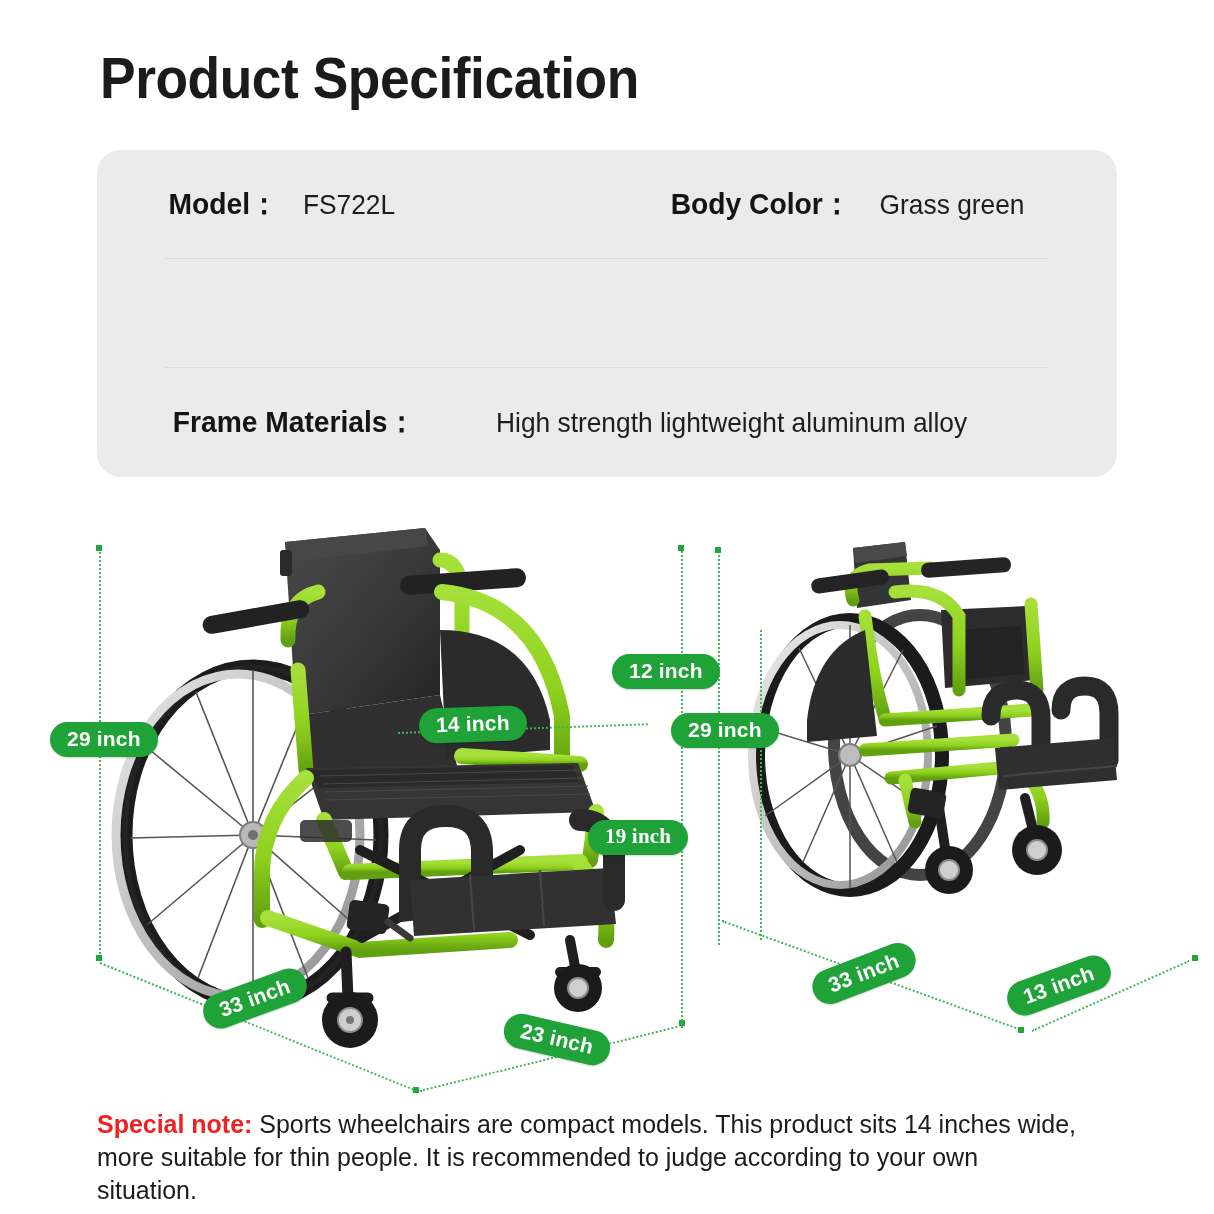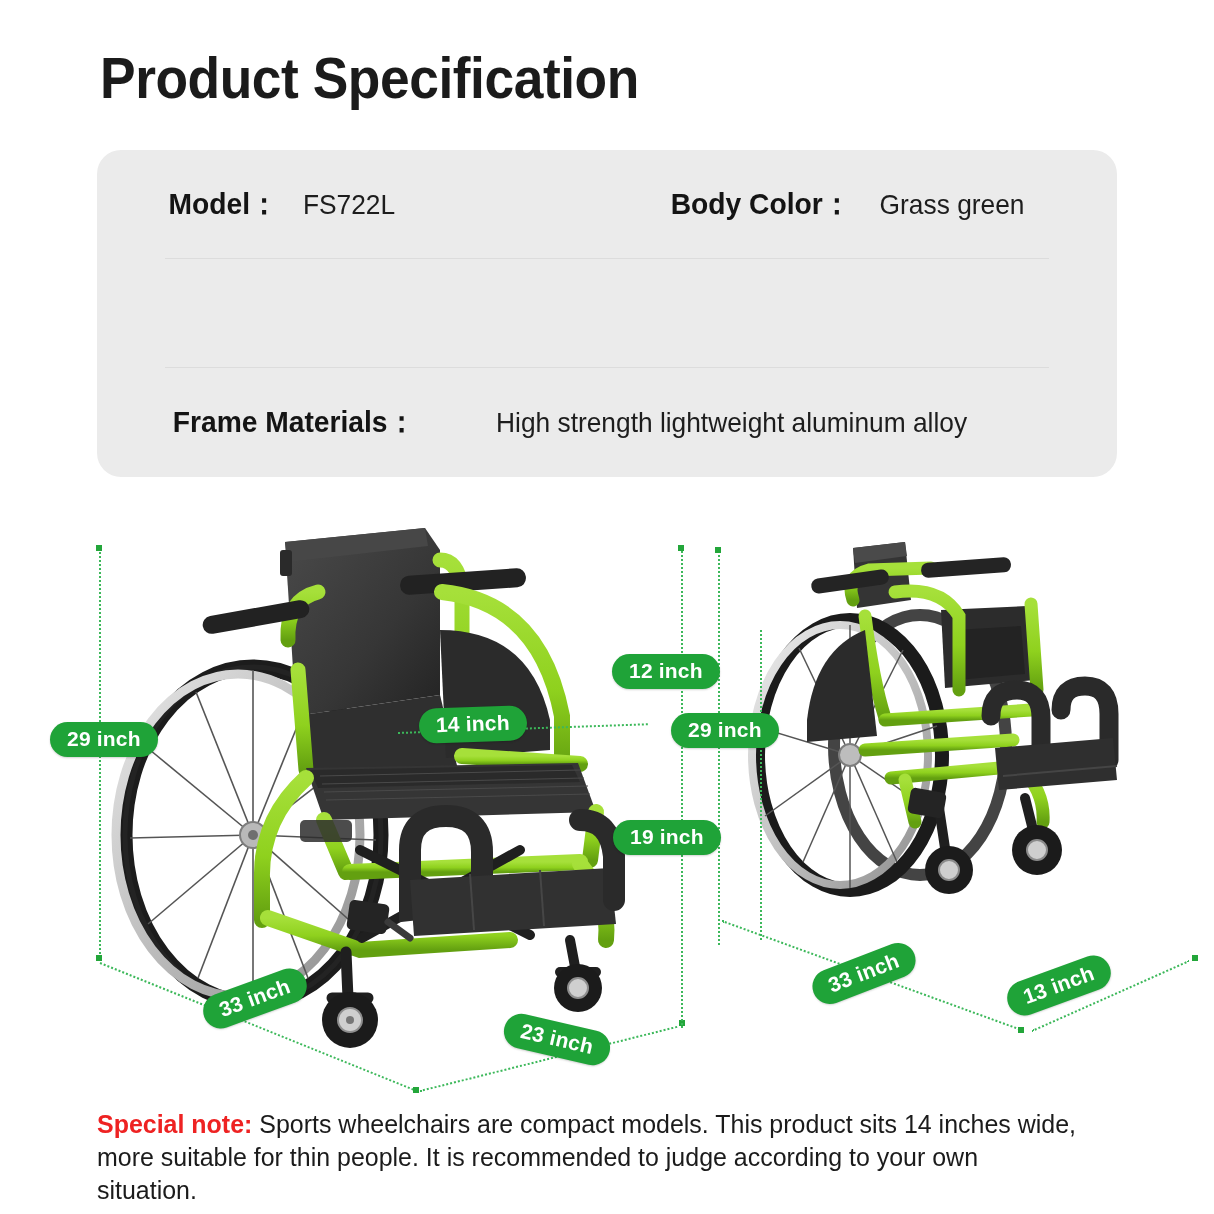--- a/index.html
+++ b/index.html
@@ -427,21 +427,21 @@
     <div class="badge" style="left:419px; top:207px; transform:rotate(-2deg);">14 inch</div>
 
     <div class="badge" style="left:201px; top:481px; transform:rotate(-20deg);">33 inch</div>
 
     <div class="badge" style="left:503px; top:522px; transform:rotate(13deg);">23 inch</div>
 
     <div class="badge" style="left:612px; top:118px;margin-top:36px;">12 inch</div>
 
     <div class="badge" style="left:671px; top:213px;">29 inch</div>
 
-    <div class="badge" style="left:613px; top:320px;">19 inch</div>
+    <div class="badge" style="left:588px; top:320px;font-family:Liberation Serif, serif;">19 inch</div>
 
     <div class="badge" style="left:810px; top:456px; transform:rotate(-21deg);">33 inch</div>
 
     <div class="badge" style="left:1005px; top:468px; transform:rotate(-20deg);">13 inch</div>
 
   </div>
 
   <div class="note">
     <span class="note-label">Special note:</span><span> Sports wheelchairs are compact models. This product sits 14 inches wide, more suitable for thin people. It is recommended to judge according to your own situation.</span>
   </div>

